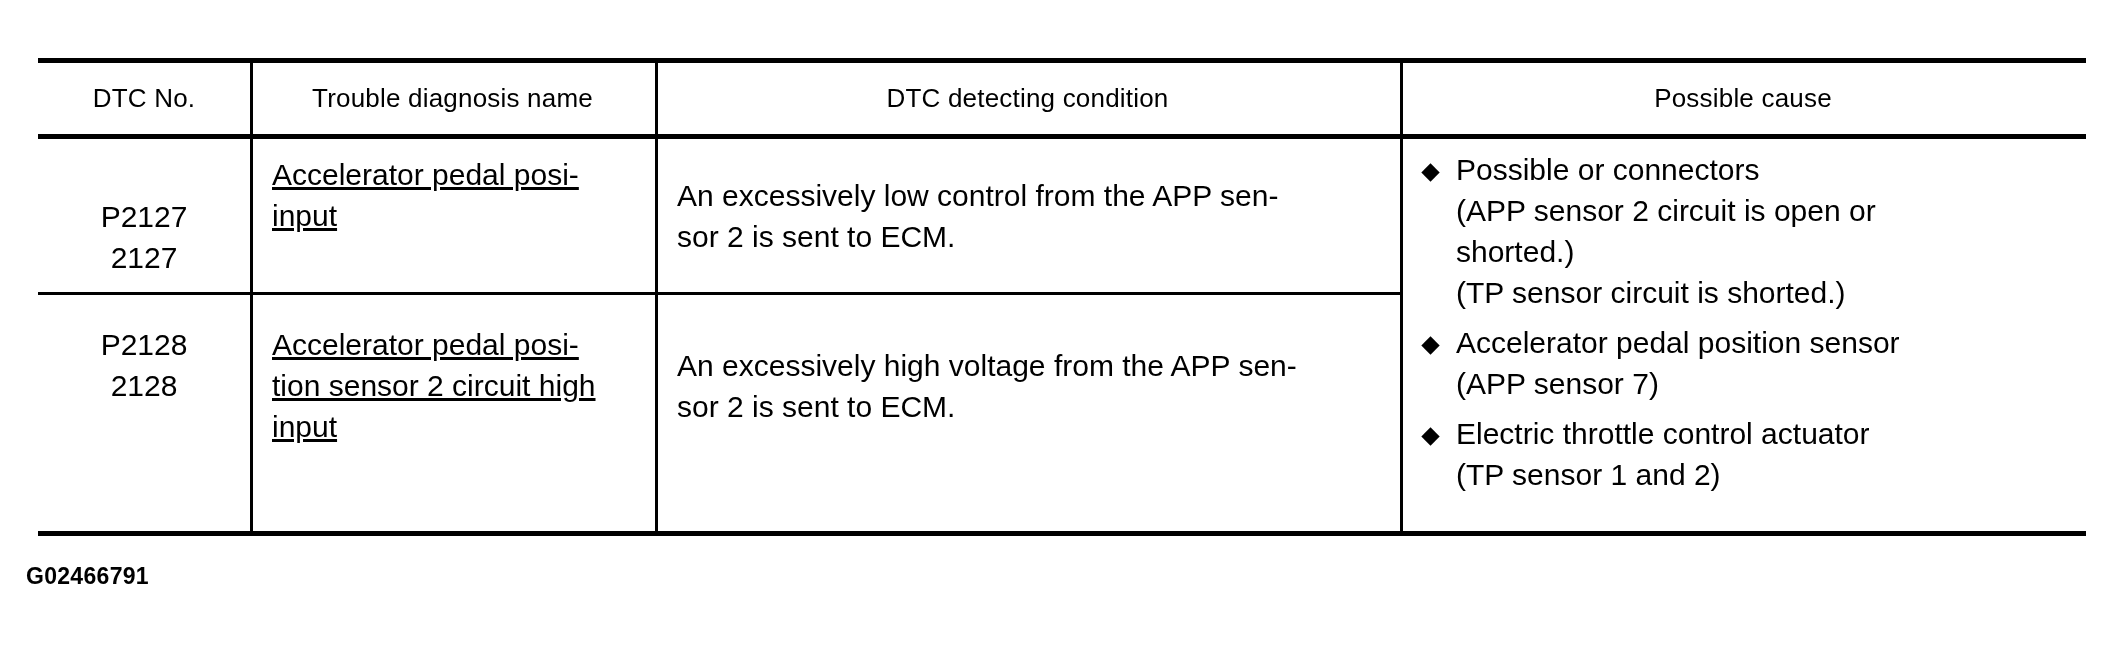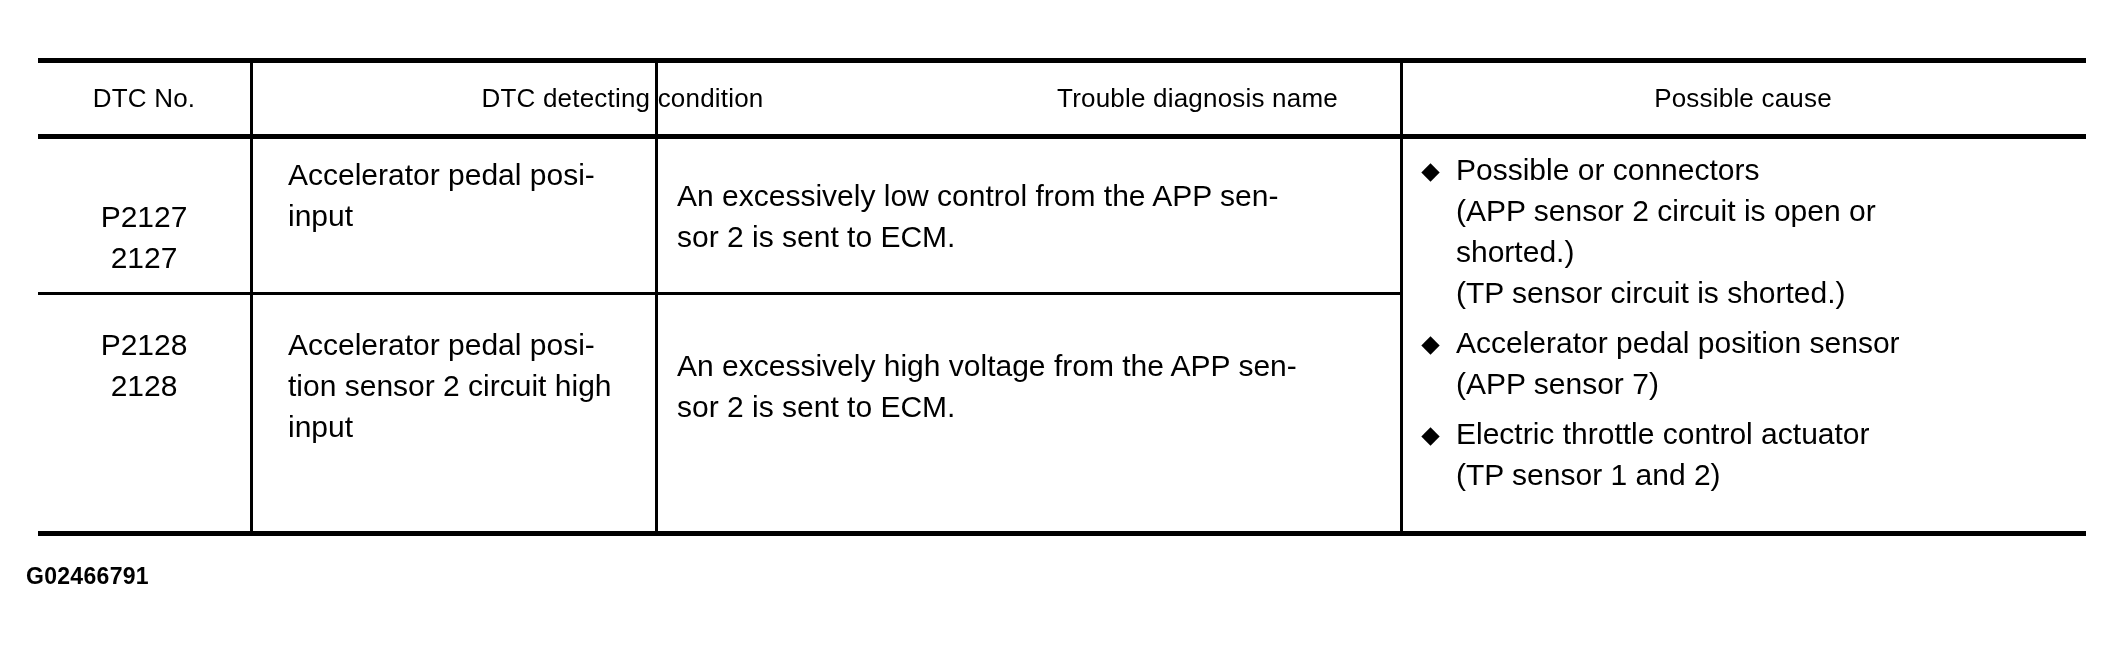--- a/index.html
+++ b/index.html
@@ -112,22 +112,23 @@
     line-height: 41px;
   }
 
   .dtc-code {
     text-align: center;
     padding: 0 10px;
   }
   .dtc-code .line { display: block; }
 
   .name-text {
-    padding-left: 38px;
+    padding-left: 22px;
     padding-right: 10px;
+    text-decoration: underline;
   }
   .name-text .line { display: block; white-space: pre; }
 
   .cond-text {
     padding-left: 22px;
     padding-right: 14px;
   }
   .cond-text .line { display: block; white-space: pre; }
 
   
@@ -187,22 +188,22 @@
   <div class="rule-bottom"></div>
 
   <div class="vsep vsep-1"></div>
   <div class="vsep vsep-2"></div>
   <div class="vsep vsep-3"></div>
 
   <div class="row-sep"></div>
 
   <div class="thead-band">
     <div class="th-cell th-dtc">DTC No.</div>
+    <div class="th-cell th-name">Trouble diagnosis name</div>
     <div class="th-cell th-cond">DTC detecting condition</div>
-    <div class="th-cell th-name">Trouble diagnosis name</div>
     <div class="th-cell th-cause">Possible cause</div>
   </div>
 
   <div class="tbody-area">
 
     <div class="col-dtc">
       <div class="cell-block dtc-code" style="top:15px;margin-top:42px;">
         <span class="line">P2127</span>
         <span class="line">2127</span>
       </div>

